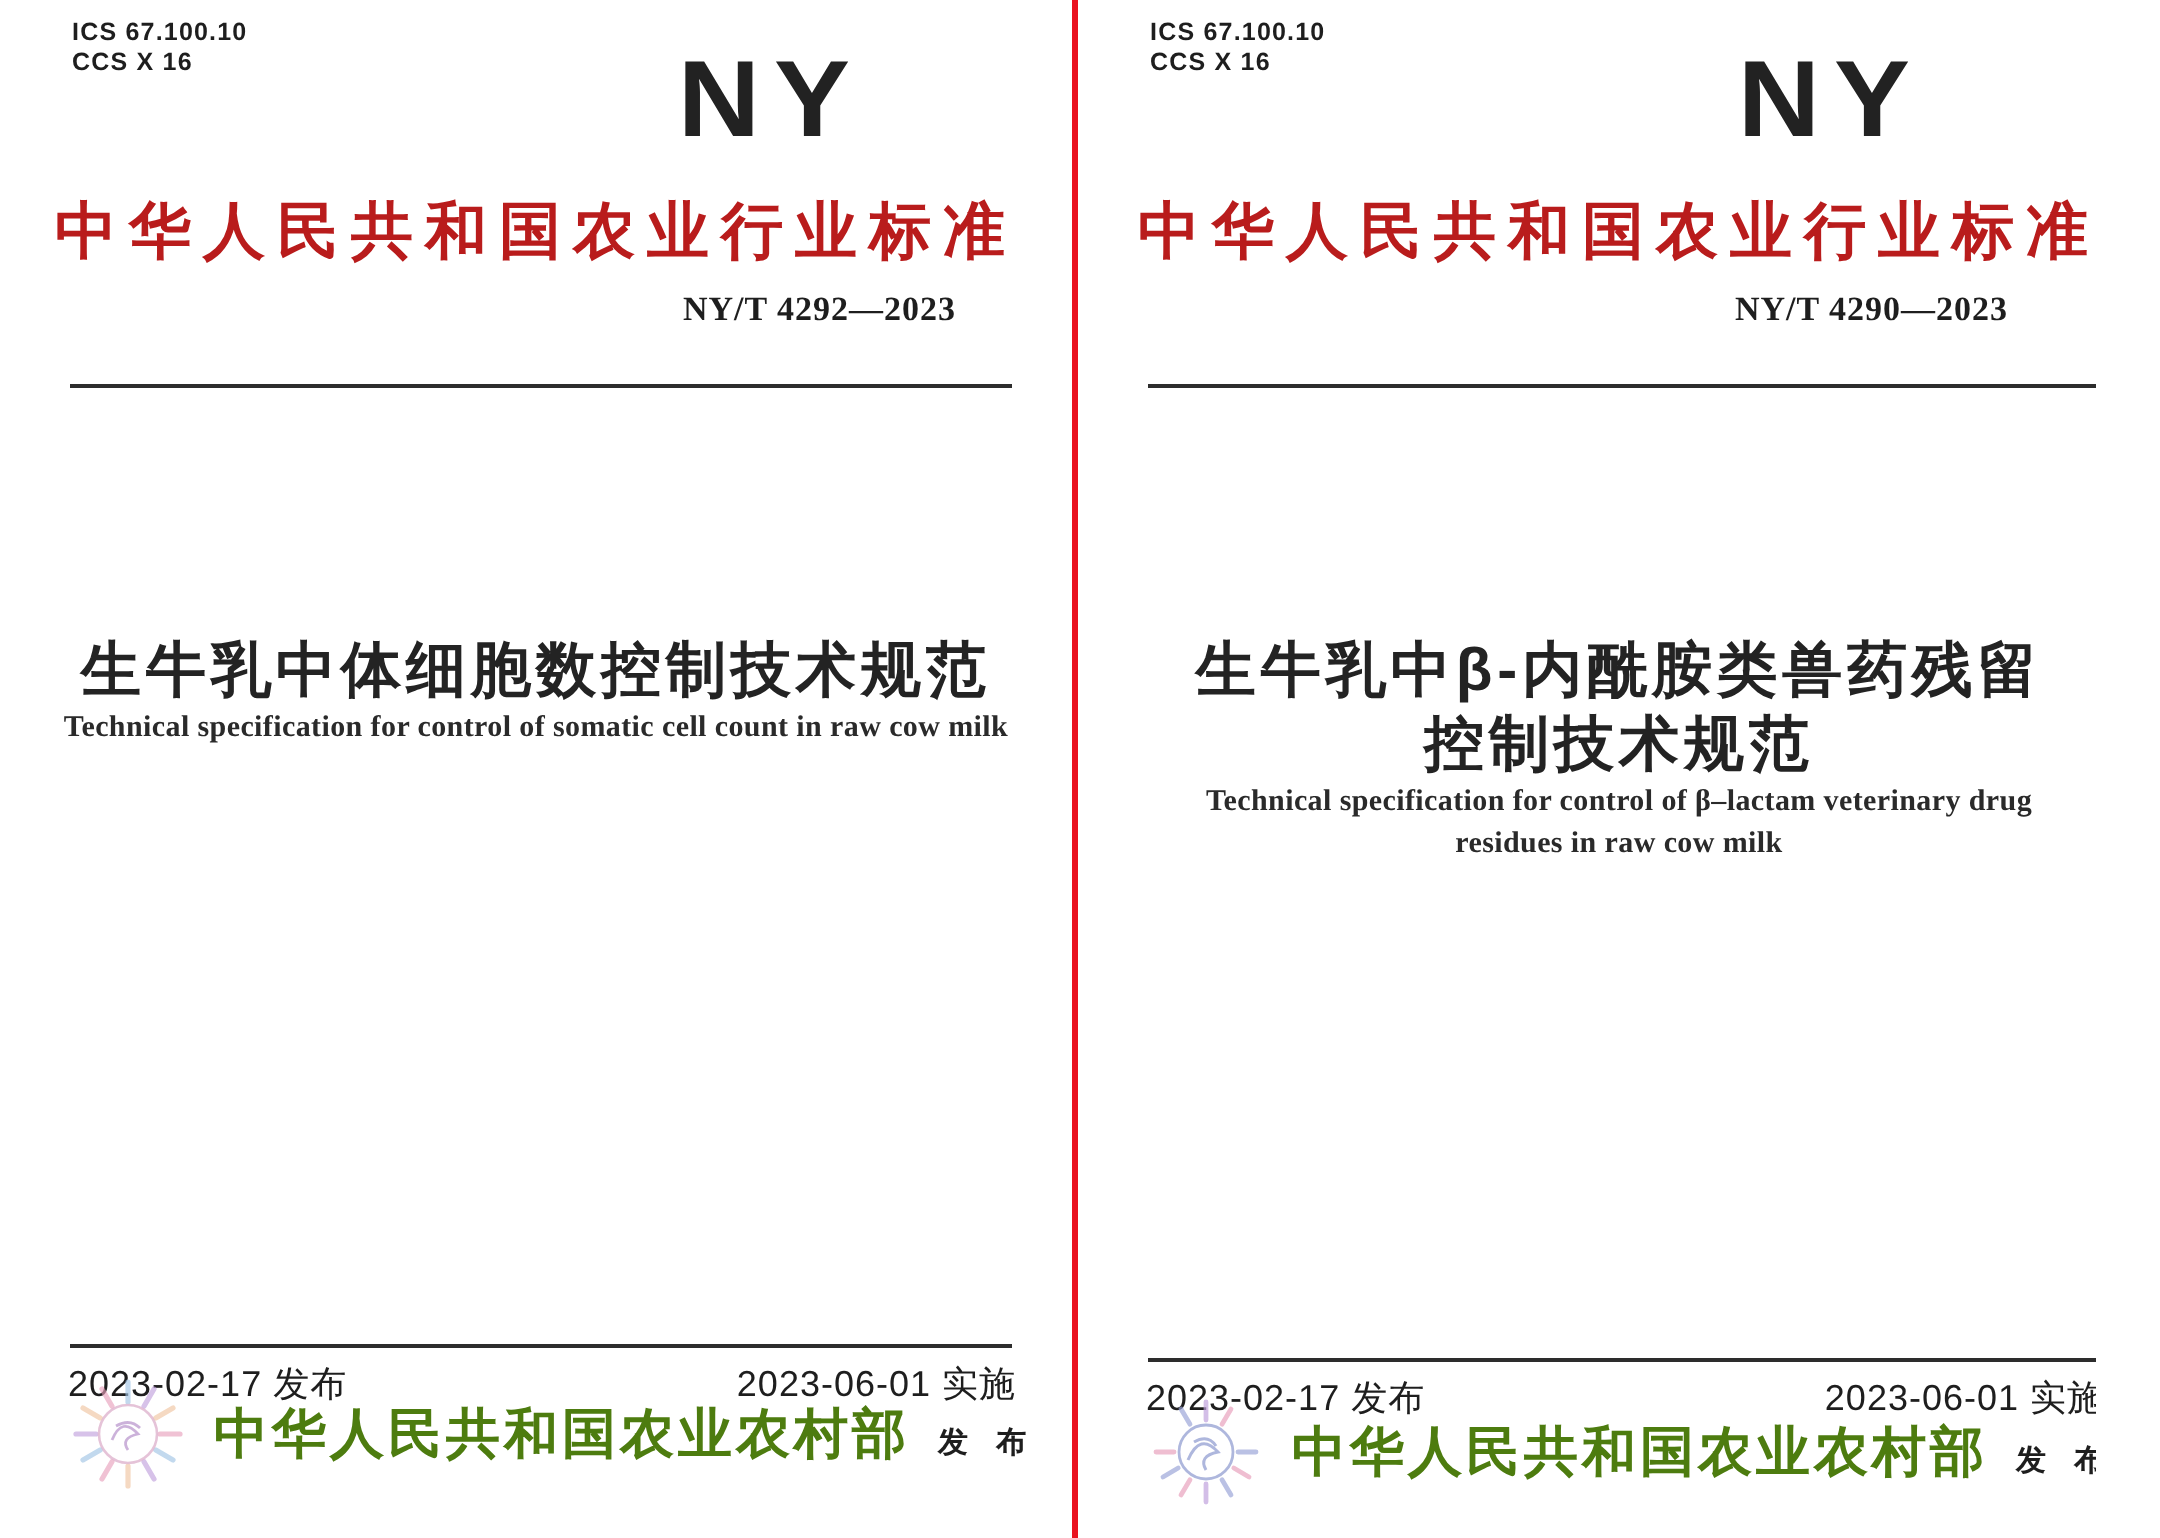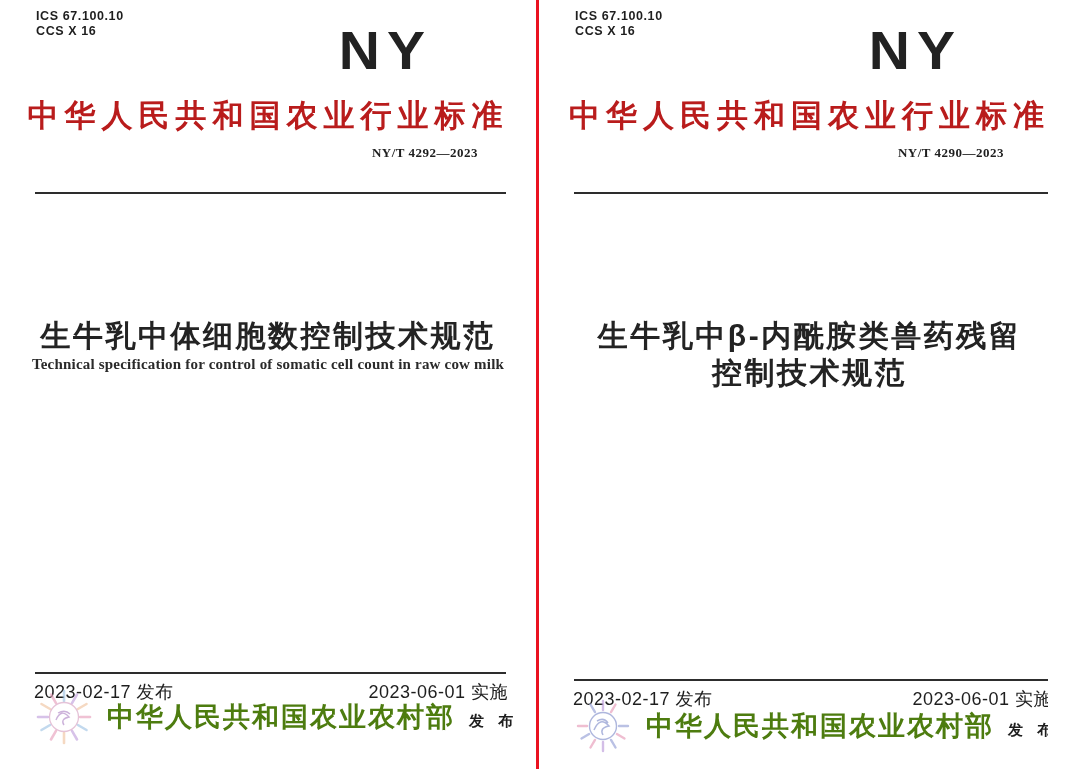--- a/index.html
+++ b/index.html
@@ -58,21 +58,21 @@
     text-align: center;
     font-size: 31px;
     font-weight: 700;
     letter-spacing: 6px;
     white-space: nowrap;
     color: #b91c1c;
   }
   .std-number {
     position: absolute;
     top: 145px; right: 58px;
-    font-size: 13px;
+    font-size: 17px;
     font-weight: 700;
     font-family: "Liberation Serif", "DejaVu Serif", serif;
     letter-spacing: 0.5px;
   }
   .page--right .std-number { right: 76px; }
   .rule {
     position: absolute;
     left: 35px; right: 30px;
     height: 2px;
     background: #2d2d2d;
@@ -210,20 +210,24 @@
       <div>CCS X 16</div>
     </div>
     <div class="ny-logo">NY</div>
     <div class="std-header">中华人民共和国农业行业标准</div>
     <div class="std-number">NY/T 4290—2023</div>
     <div class="rule rule-top"></div>
 
     <div class="title-block">
       <span class="title-cn-line">生牛乳中β-内酰胺类兽药残留</span>
       <span class="title-cn-line">控制技术规范</span>
+      <div class="title-en">
+        <span class="title-en-line">Technical specification for control of β–lactam veterinary drug</span>
+        <span class="title-en-line">residues in raw cow milk</span>
+      </div>
     </div>
 
     <div class="dates-row">
       <span>2023-02-17 发布</span>
       <span>2023-06-01 实施</span>
     </div>
     <div class="rule rule-bottom"></div>
 
     <div class="publisher-row">
       <svg class="seal" viewBox="0 0 60 60" aria-hidden="true">

